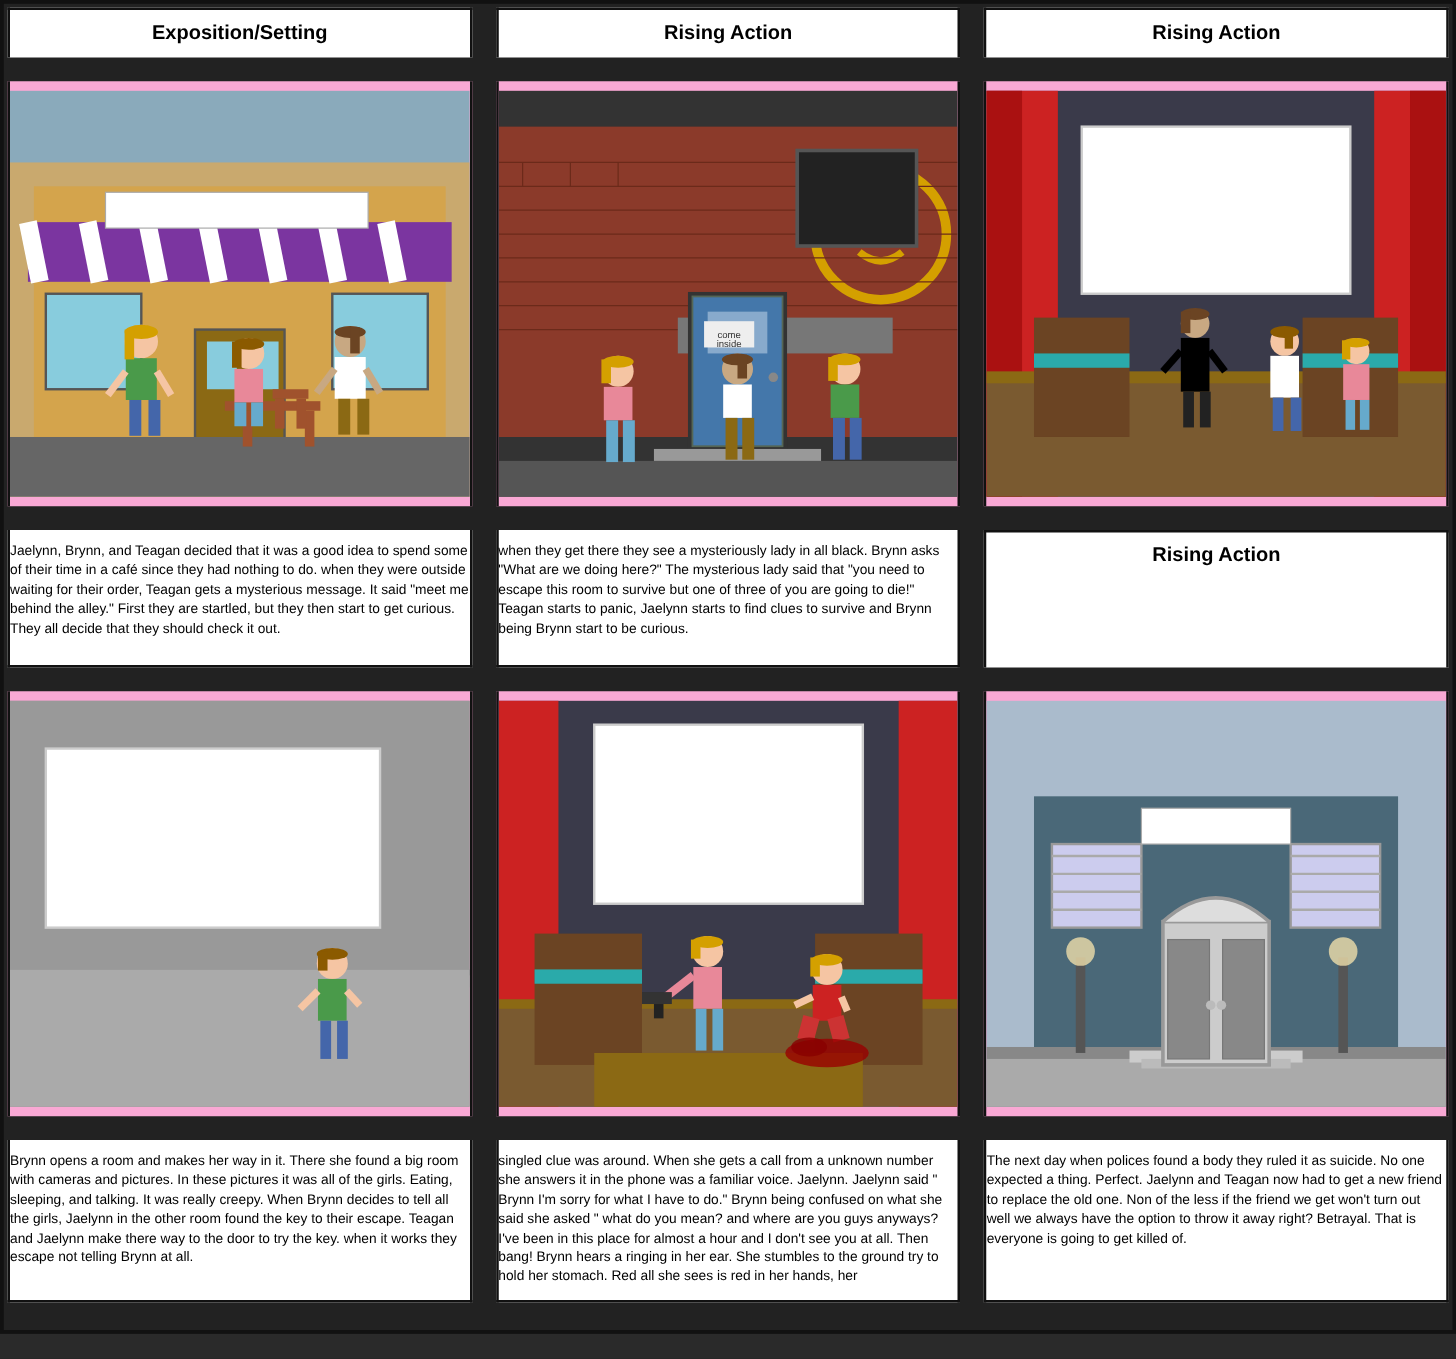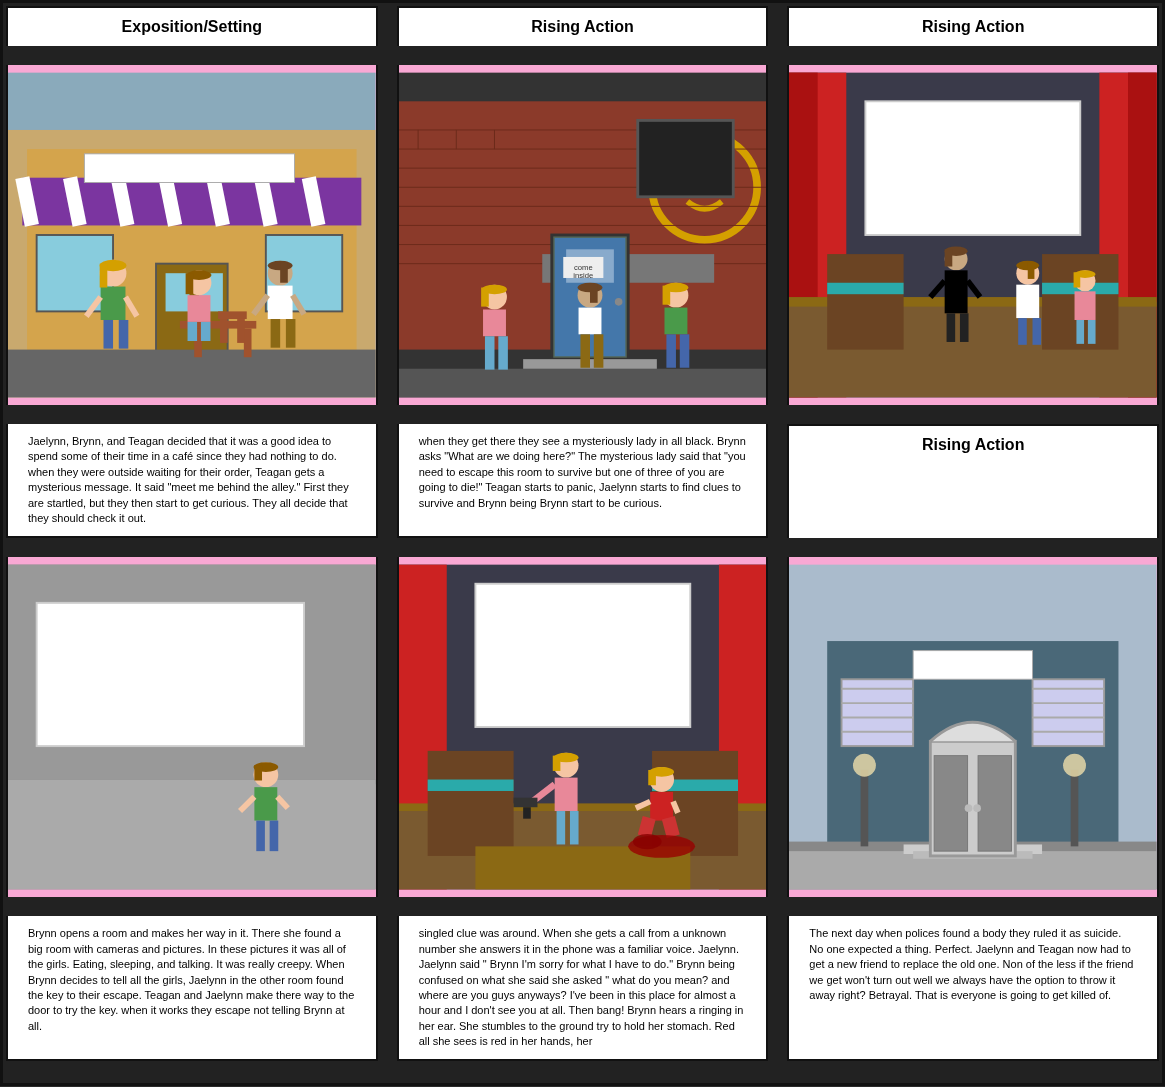--- a/index.html
+++ b/index.html
@@ -35,21 +35,21 @@
       height: 340px;
       overflow: hidden;
       position: relative;
     }
     .cell-text {
       background: #fff;
       border: 2px solid #111;
       border-top: none;
       font-size: 11px;
       line-height: 1.4;
-      padding: 10px 20px;
+      padding: 10px 0;
       min-height: 110px;
       text-align: left;
     }
 
     
     .scene-svg {
       width: 100%;
       height: 100%;
     }
   </style>

